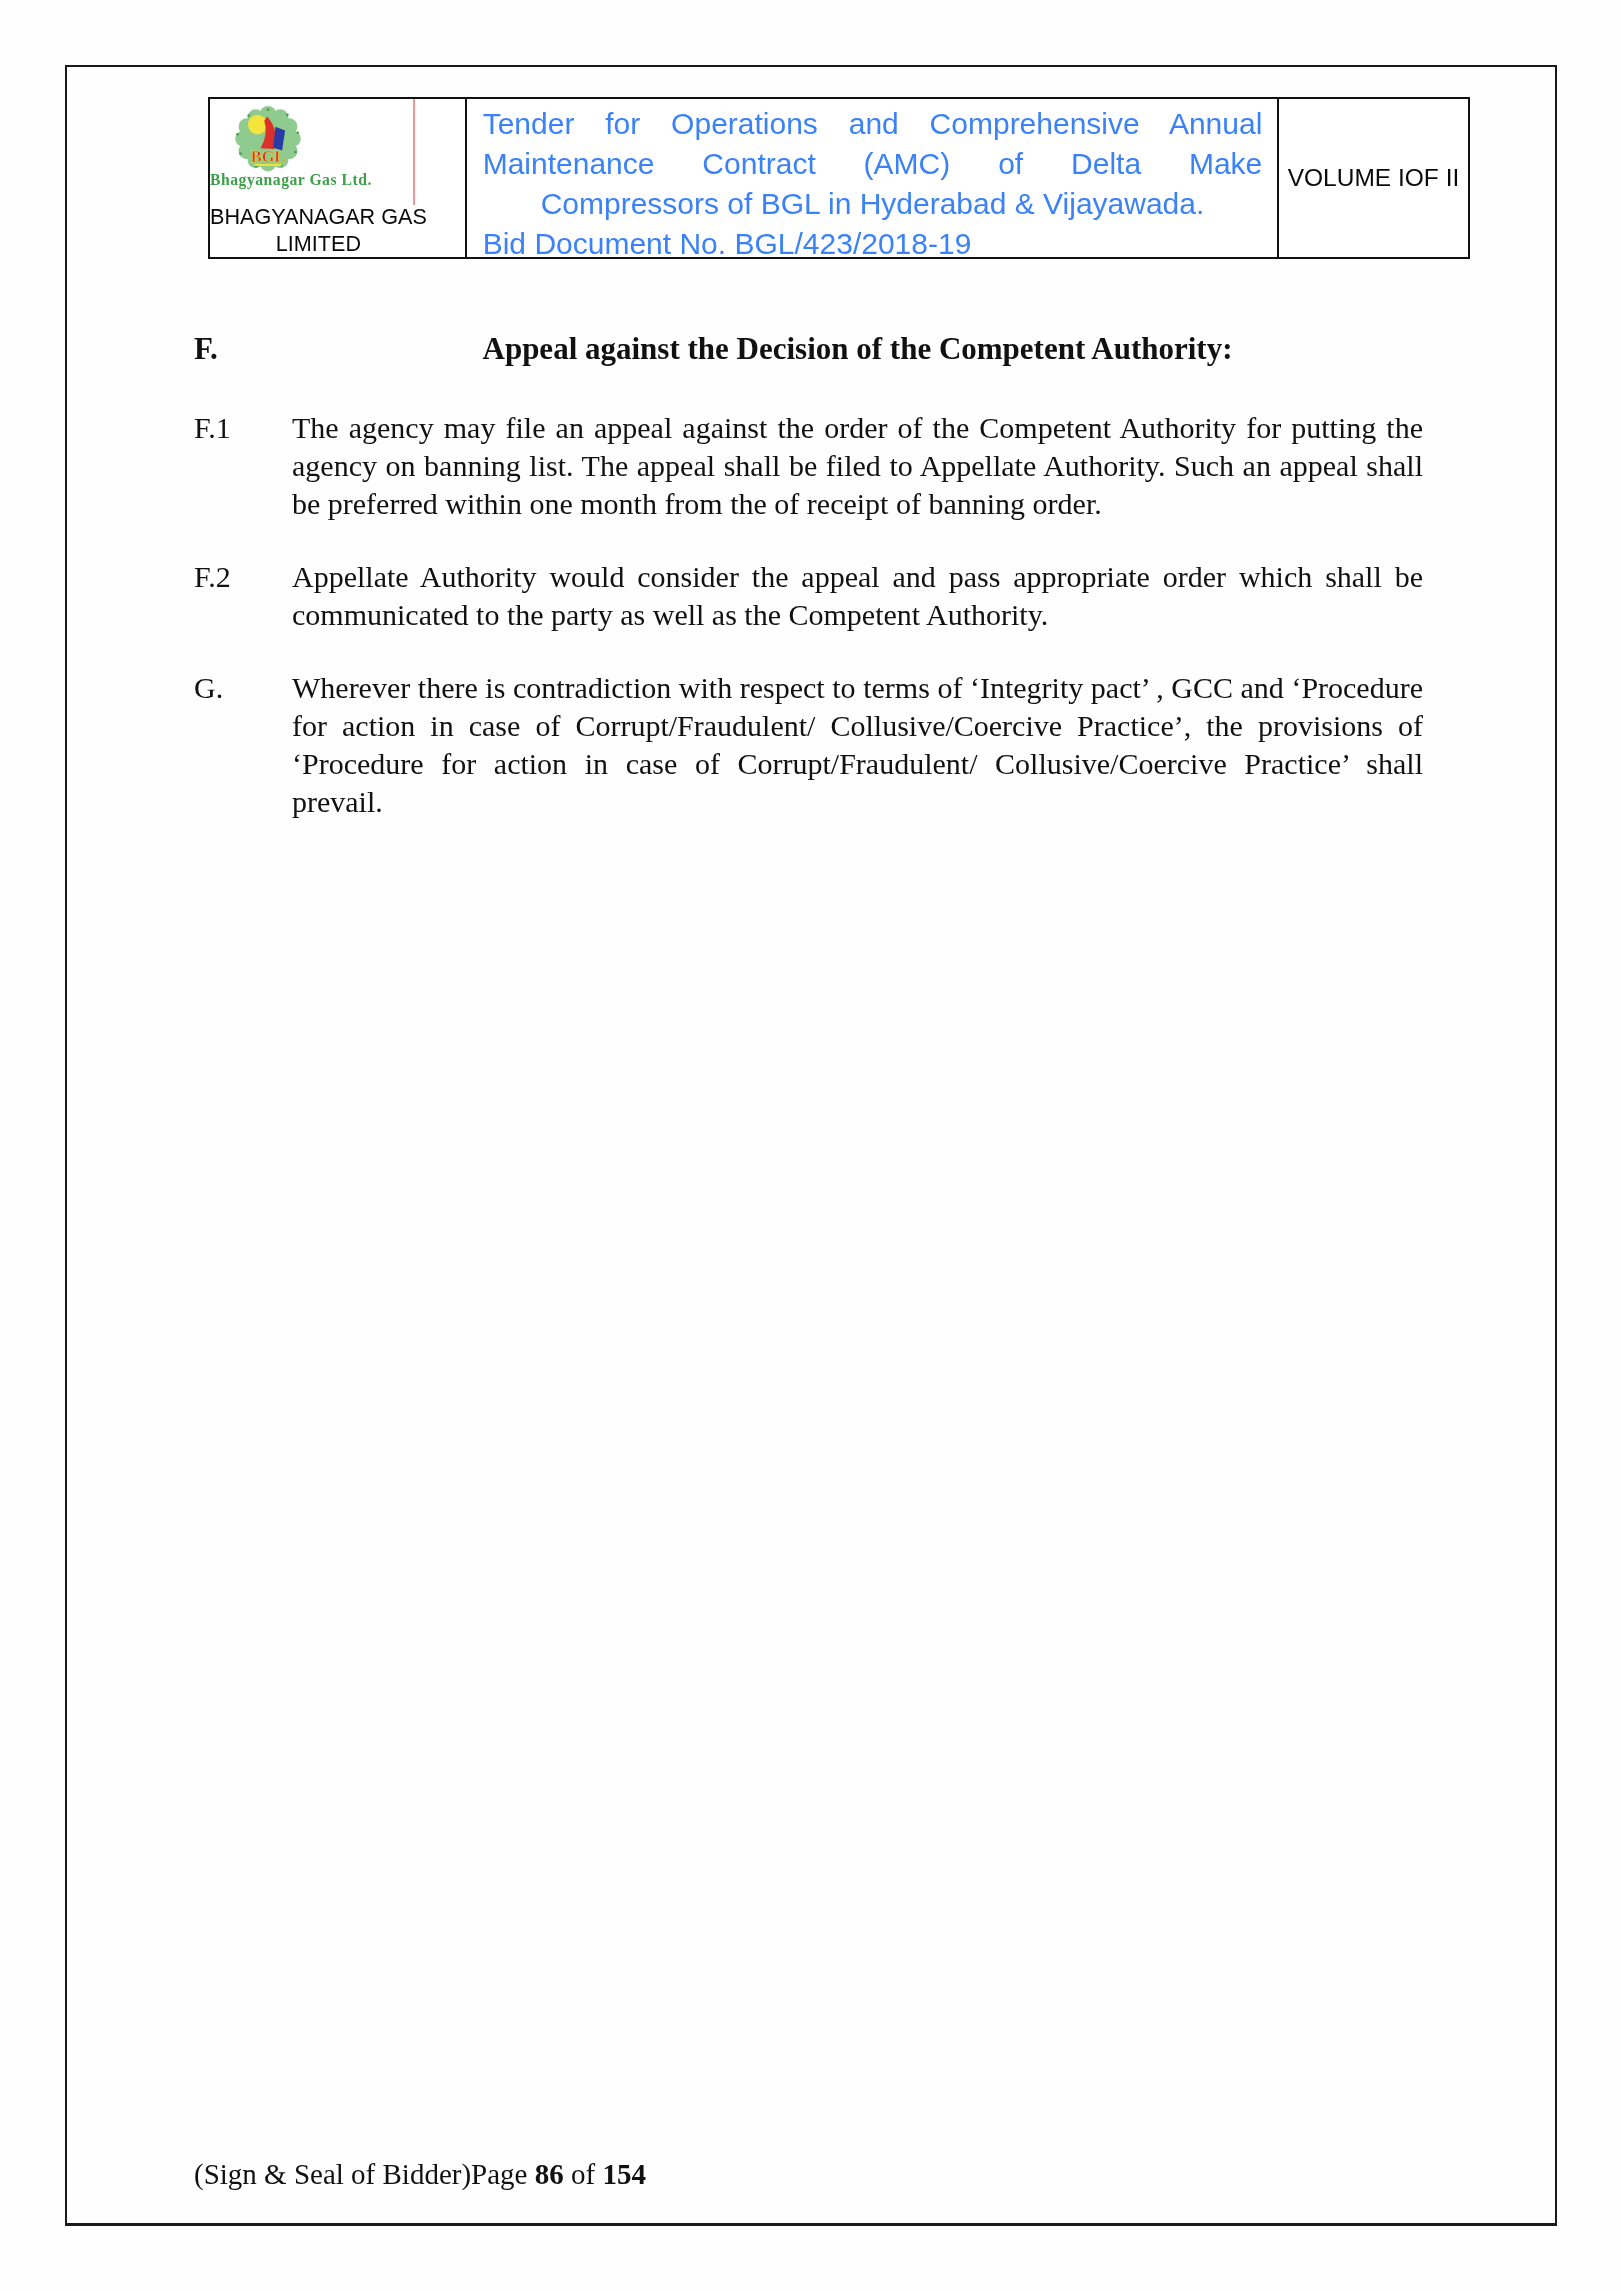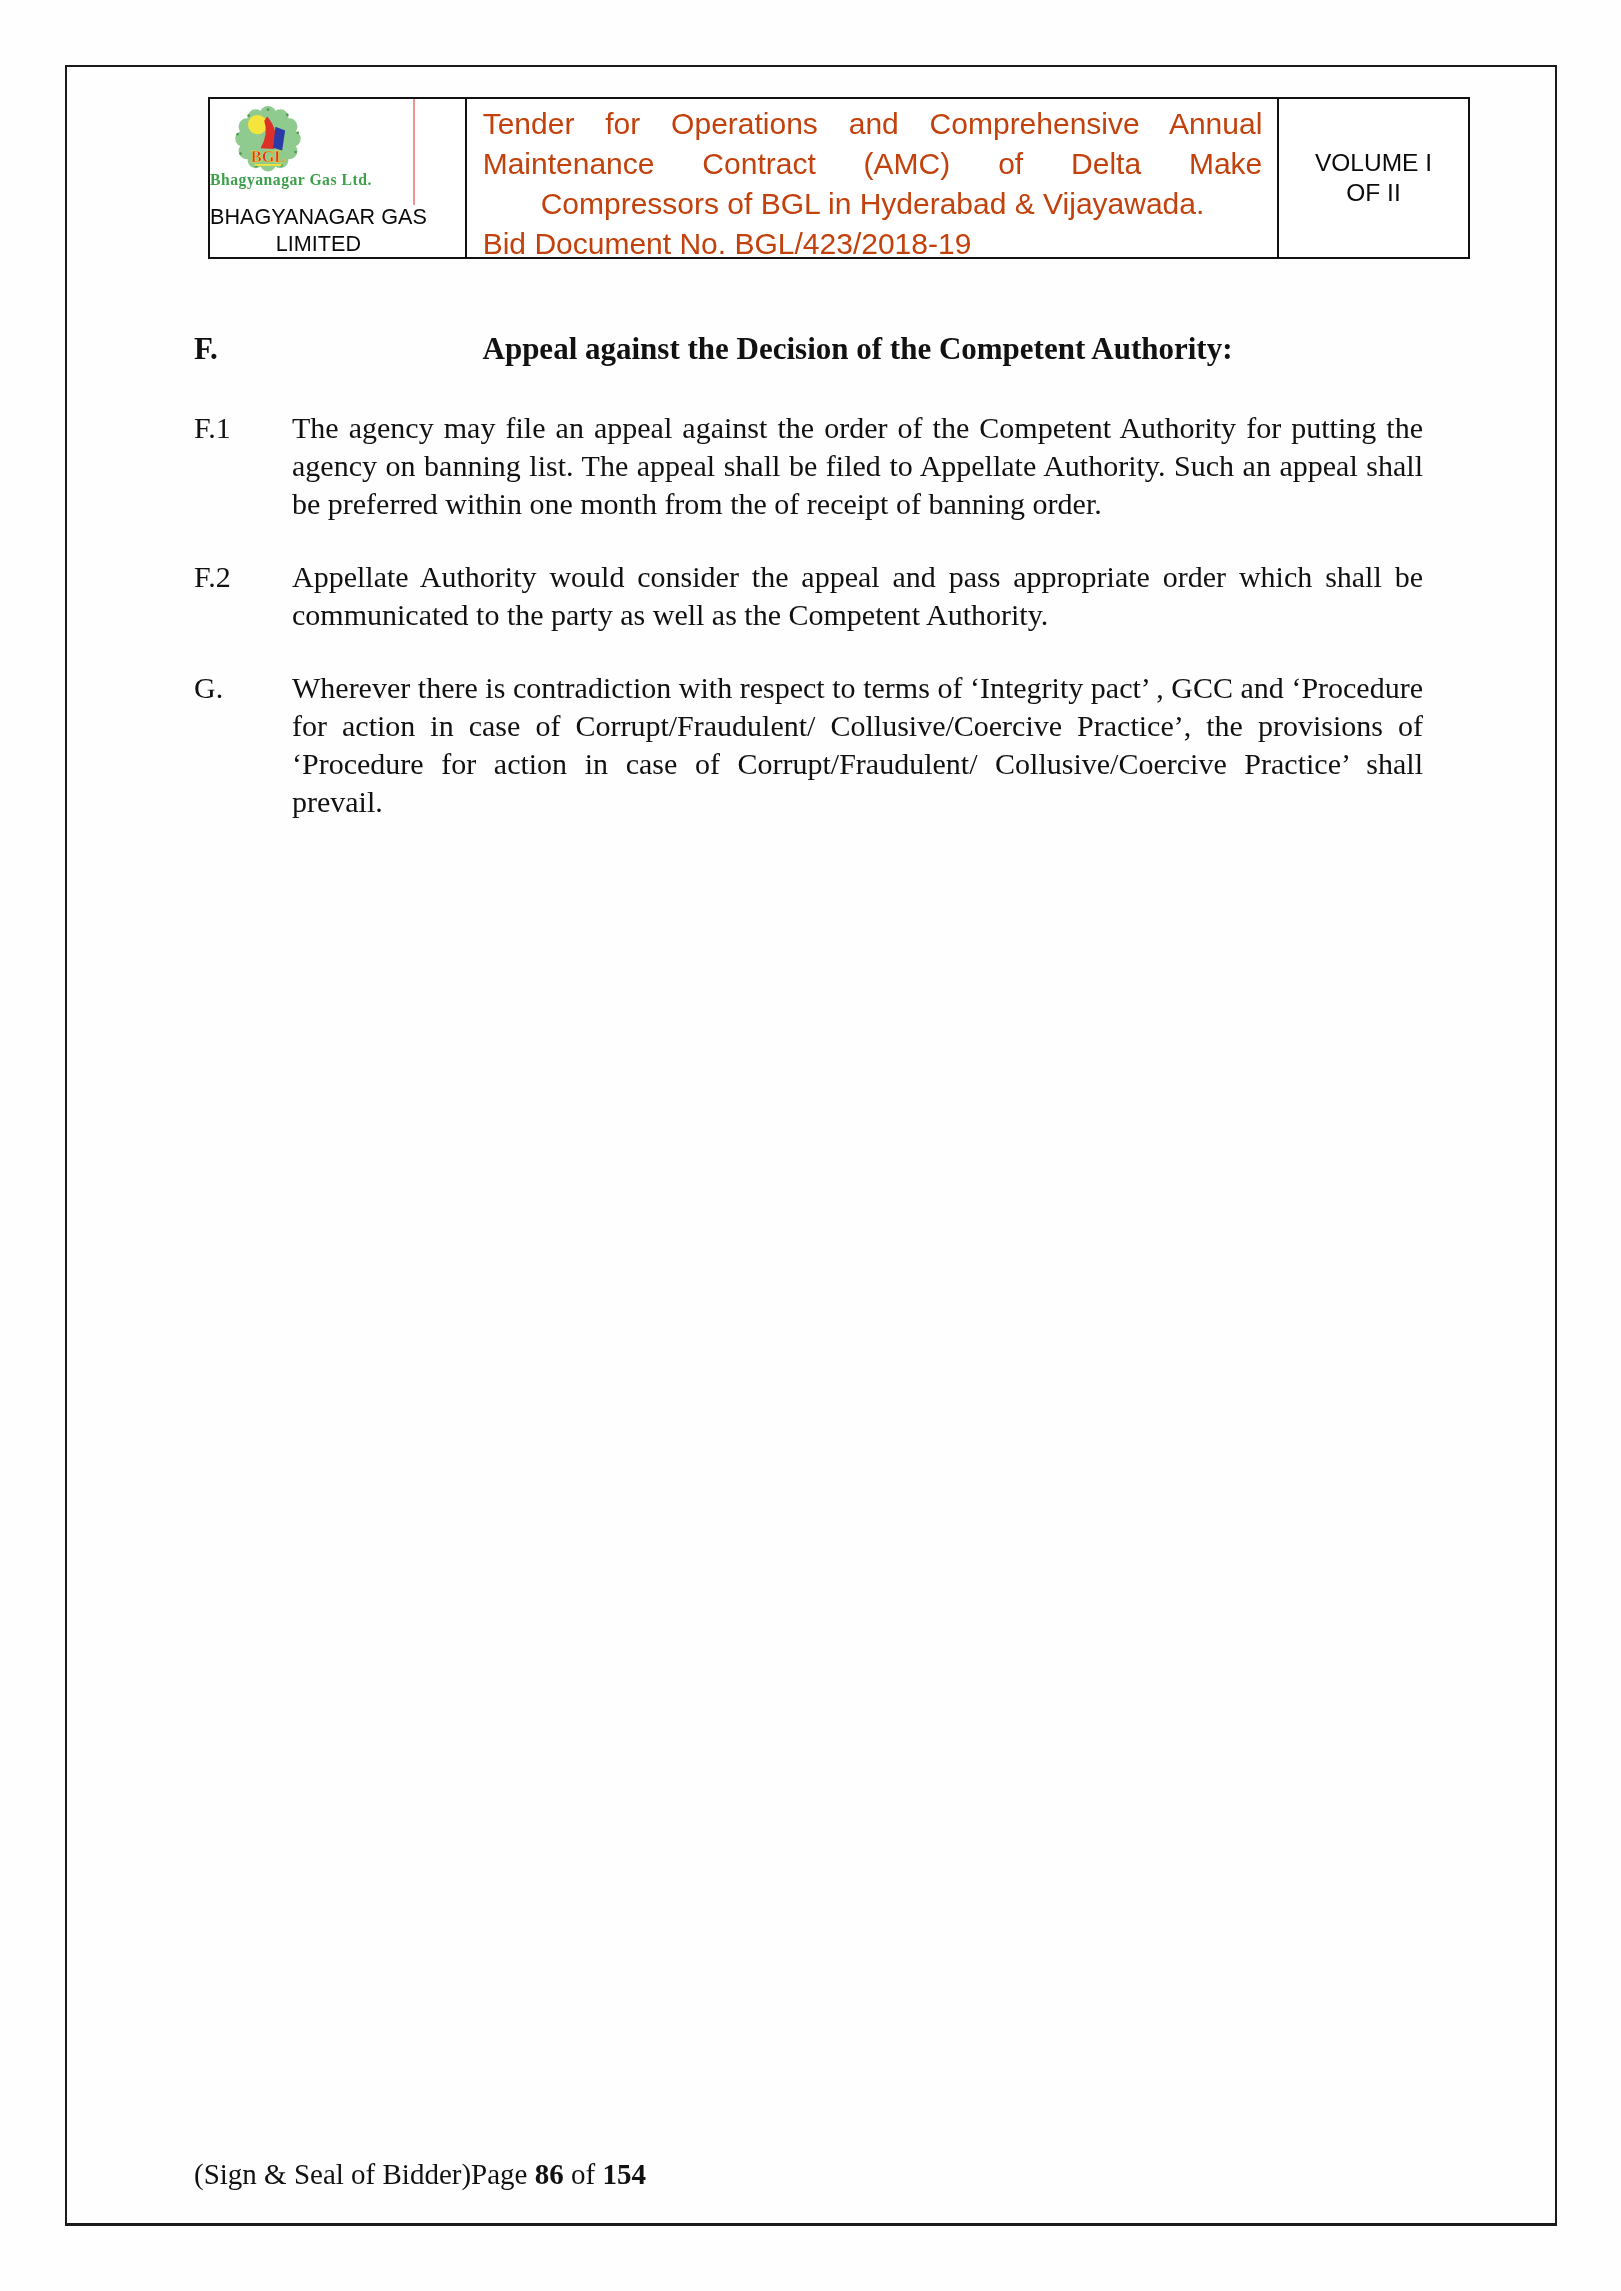--- a/index.html
+++ b/index.html
@@ -75,32 +75,32 @@
     margin-top: 15px;
   }
   .title-cell {
     box-sizing: border-box;
     flex: 0 0 812px;
     border-right: 2px solid #111;
     padding: 4.9px 14.7px 0 15.7px;
     font-family: "Liberation Sans", sans-serif;
     font-size: 30px;
     line-height: 40px;
-    color: #c2410c;
+    color: #3b82f6;
   }
   .title-line-justify {
     text-align: justify;
     text-align-last: justify;
   }
   .title-line-left { text-align: center; white-space: nowrap; }
   .title-line-center { text-align: left; white-space: nowrap; }
   .volume-cell {
     flex: 1;
     display: flex;
-    flex-direction: column;
+    flex-direction: row;
     align-items: center;
     justify-content: center;
     font-family: "Liberation Sans", sans-serif;
     font-size: 24.5px;
     line-height: 30px;
     color: #0a0a0a;
     text-align: center;
   }
   
   .content {

